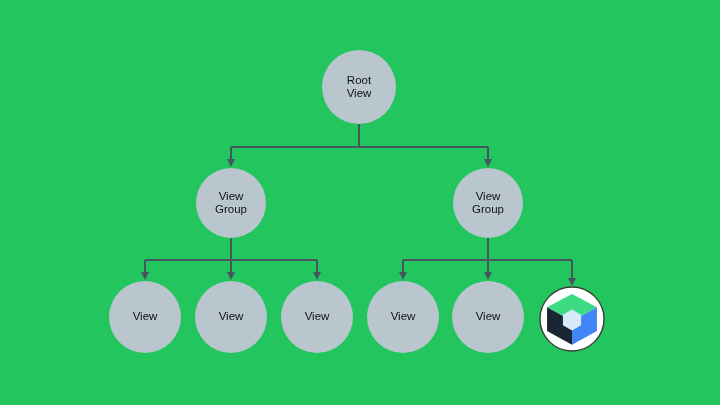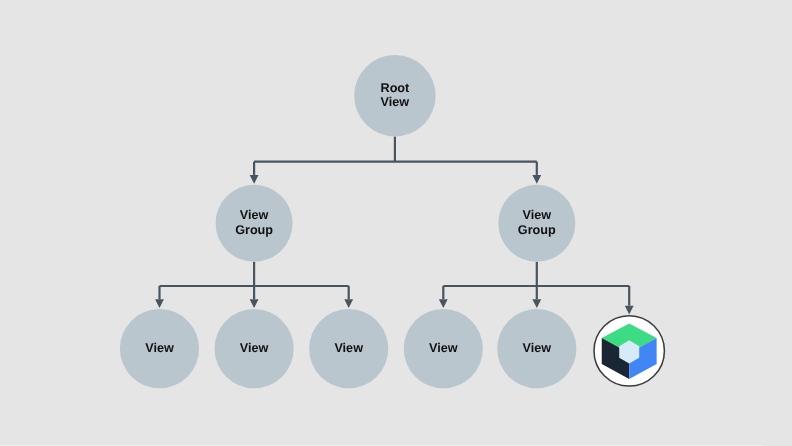--- a/index.html
+++ b/index.html
@@ -10,22 +10,21 @@
     width: 720px;
     height: 405px;
     background: #ffffff;
     font-family: "Liberation Sans", sans-serif;
     overflow: hidden;
   }
   #diagram-root {
     position: relative;
     width: 720px;
     height: 405px;
-    background: #e5e5e5;
-    font-weight: bold;
+    background: #22c55e;
   }
   svg#tree-svg {
     display: block;
     width: 720px;
     height: 405px;
   }
   .node-circle {
     fill: #b9c6cd;
   }
   .node-circle-outlined {

